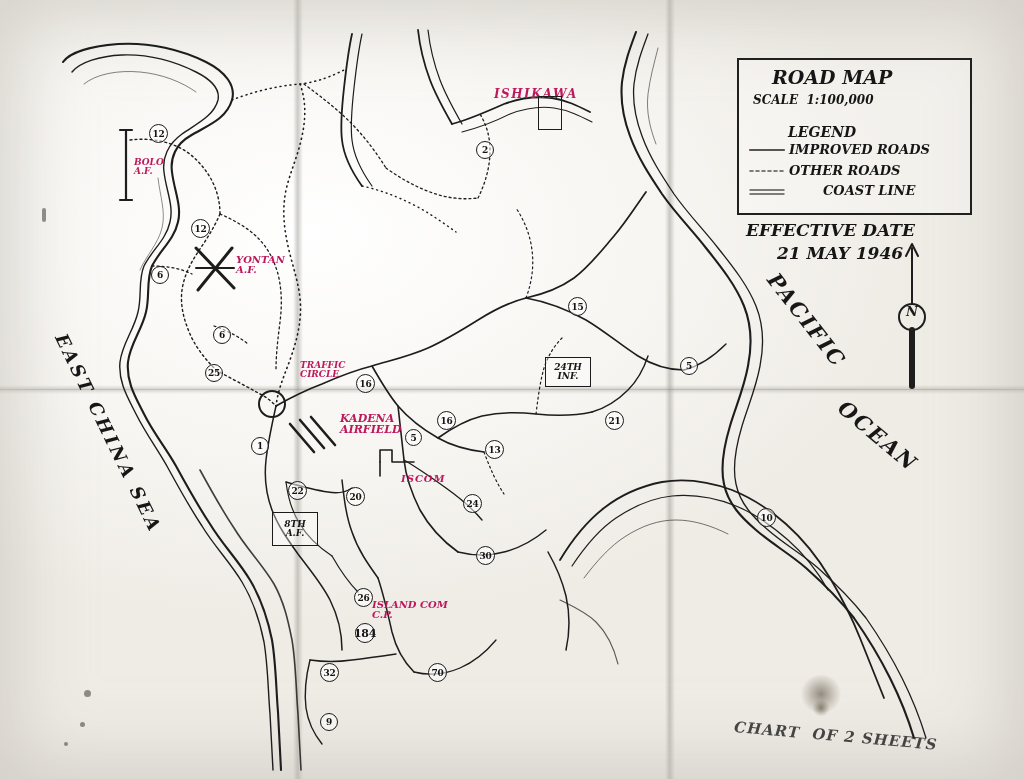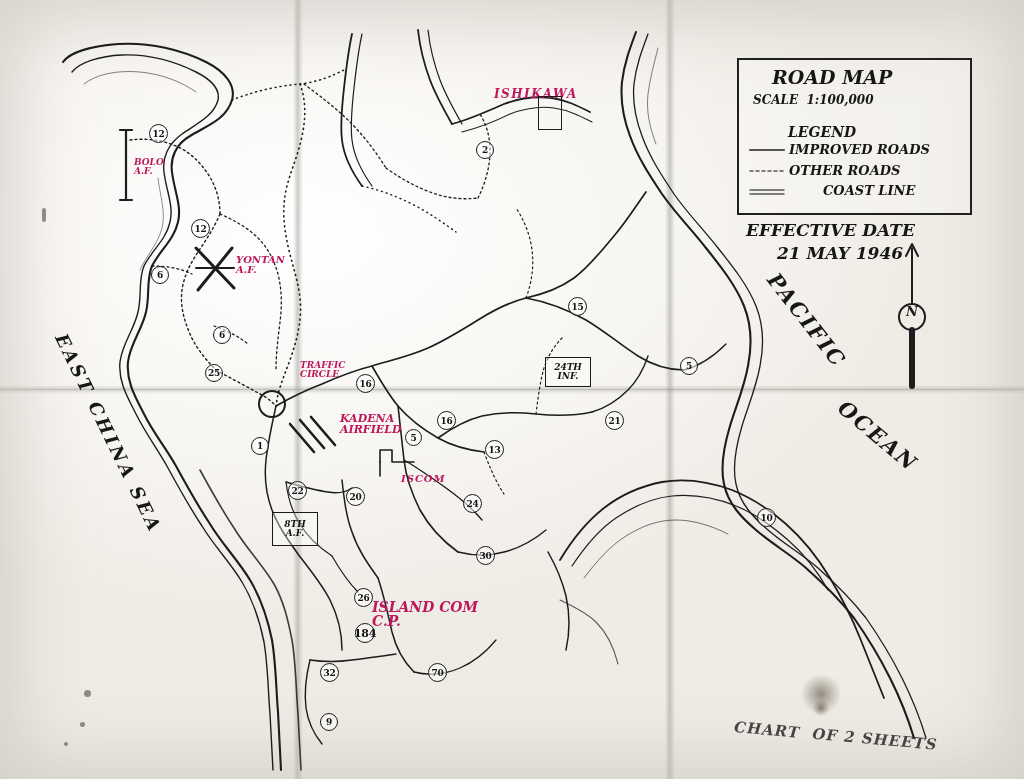--- a/index.html
+++ b/index.html
@@ -347,21 +347,21 @@
 
   <div class="marker-label" style="left:494px; top:88px; font-size:12px; letter-spacing:1.5px;">ISHIKAWA</div>
   <div class="marker-label" style="left:236px; top:255px; font-size:10px;">YONTAN
 A.F.</div>
   <div class="marker-label" style="left:134px; top:158px; font-size:9px;">BOLO
 A.F.</div>
   <div class="marker-label" style="left:300px; top:361px; font-size:9px;">TRAFFIC
 CIRCLE</div>
   <div class="marker-label" style="left:340px; top:413px; font-size:11px;">KADENA
 AIRFIELD</div>
-  <div class="marker-label" style="left:372px; top:600px; font-size:14px;">ISLAND COM
+  <div class="marker-label" style="left:372px; top:600px; font-size:10px;">ISLAND COM
 C.P.</div>
   <div class="marker-label" style="left:401px; top:462px; font-size:10px; letter-spacing:1px;margin-top:12px;">ISCOM</div>
 
   <div style="position:absolute; left:538px; top:96px; width:22px; height:32px; border:1.6px solid #1c1c1c;"></div>
 
   <div class="boxlabel" style="left:545px; top:357px; width:44px; height:28px; font-size:9px;">24TH
 INF.</div>
   <div class="boxlabel" style="left:272px; top:512px; width:44px; height:32px; font-size:9px;">8TH
 A.F.</div>
 

